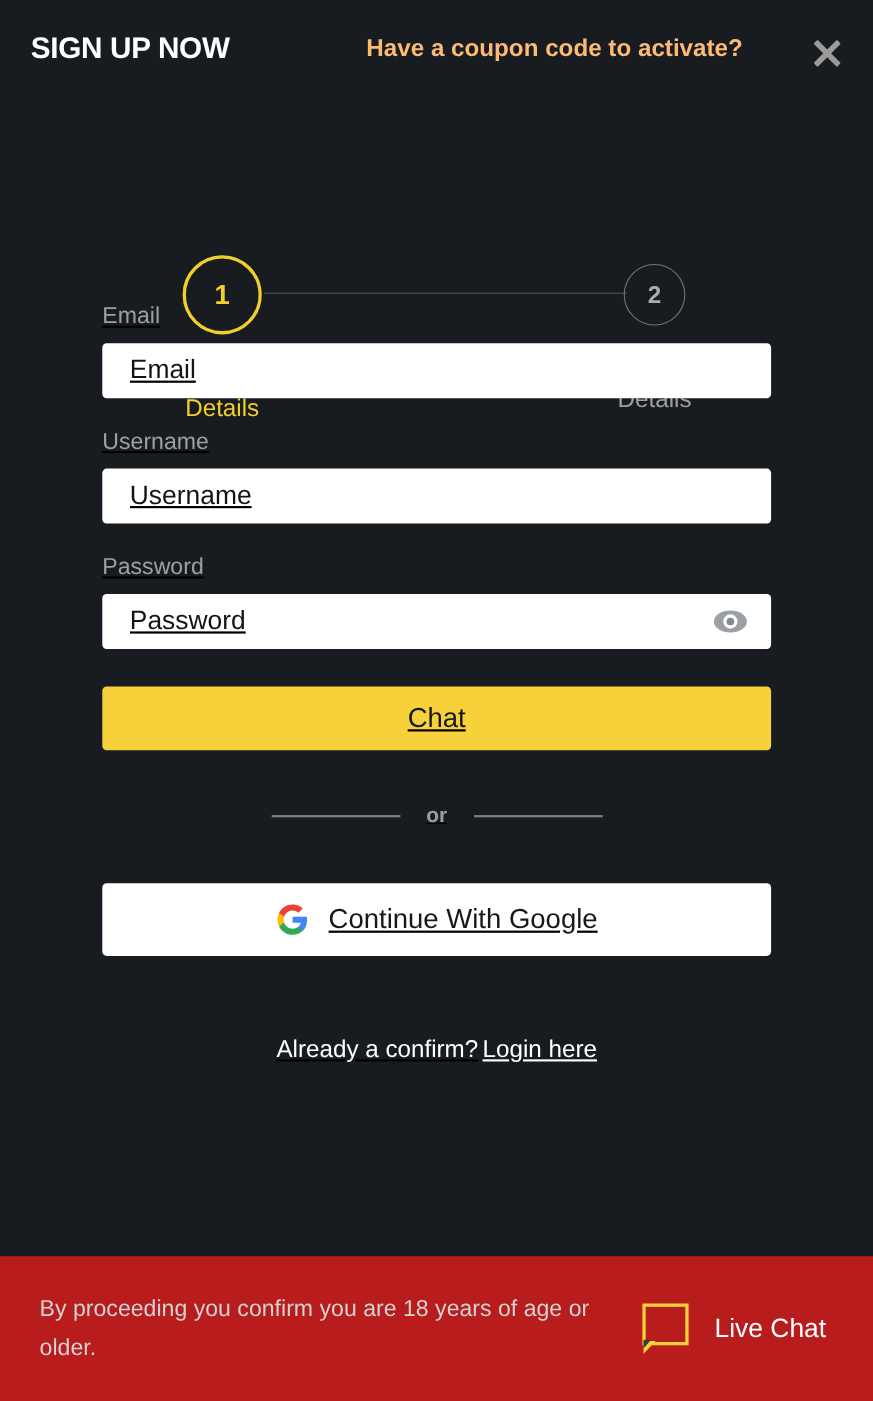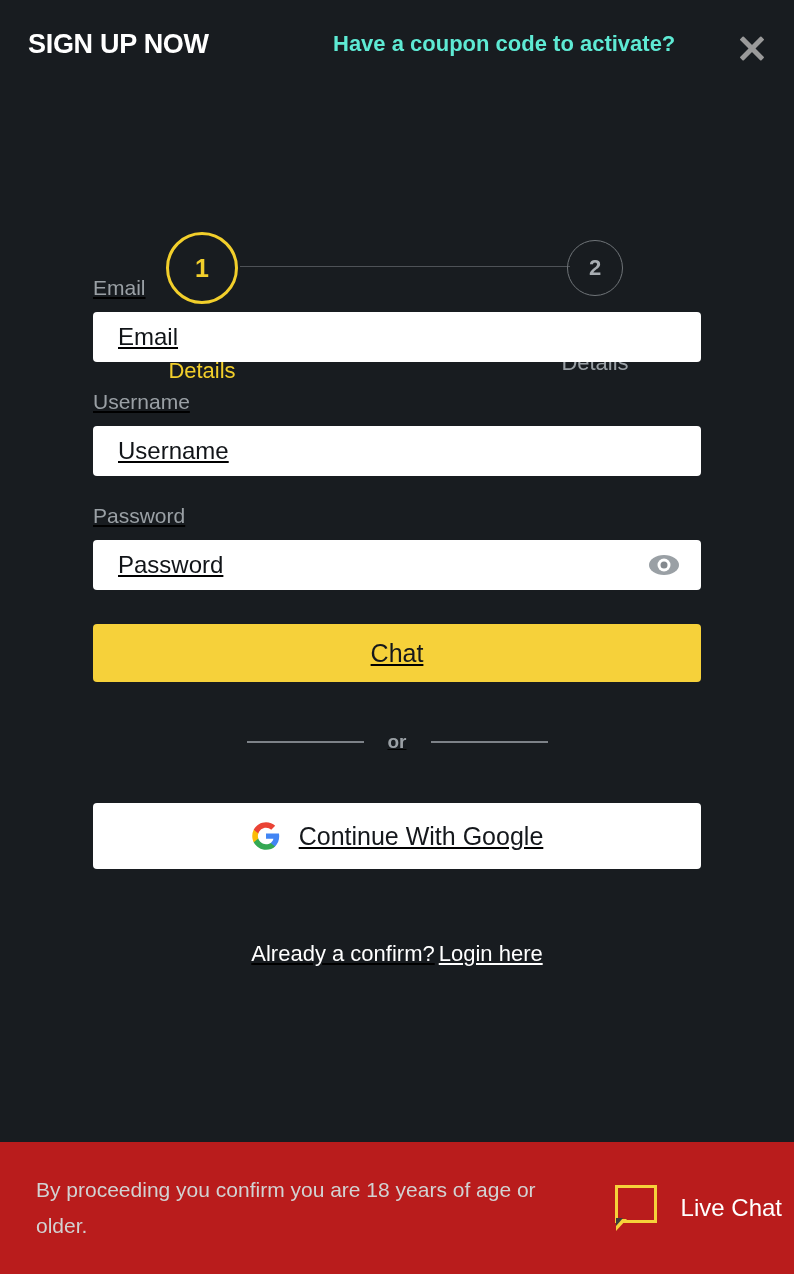--- a/index.html
+++ b/index.html
@@ -43,21 +43,21 @@
     color: #ffffff;
     letter-spacing: -0.3px;
   }
 
   .coupon-link {
     position: absolute;
     left: 333px;
     top: 31px;
     font-size: 22px;
     font-weight: bold;
-    color: #5eead4;
+    color: #fdba74;
     cursor: pointer;
     white-space: nowrap;
   }
 
   .close-btn {
     position: absolute;
     right: 25px;
     top: 31px;
     width: 34px;
     height: 34px;
@@ -292,21 +292,21 @@
 
   .footer-text {
     font-size: 21px;
     line-height: 36px;
     color: #d2d2d2;
     max-width: 520px;
   }
 
   .live-chat {
     position: absolute;
-    right: 12px;
+    right: 43px;
     top: 50%;
     transform: translateY(-50%);
     display: flex;
     align-items: center;
     gap: 24px;
     cursor: pointer;
     justify-content: space-between;
   }
 
   .chat-icon {

